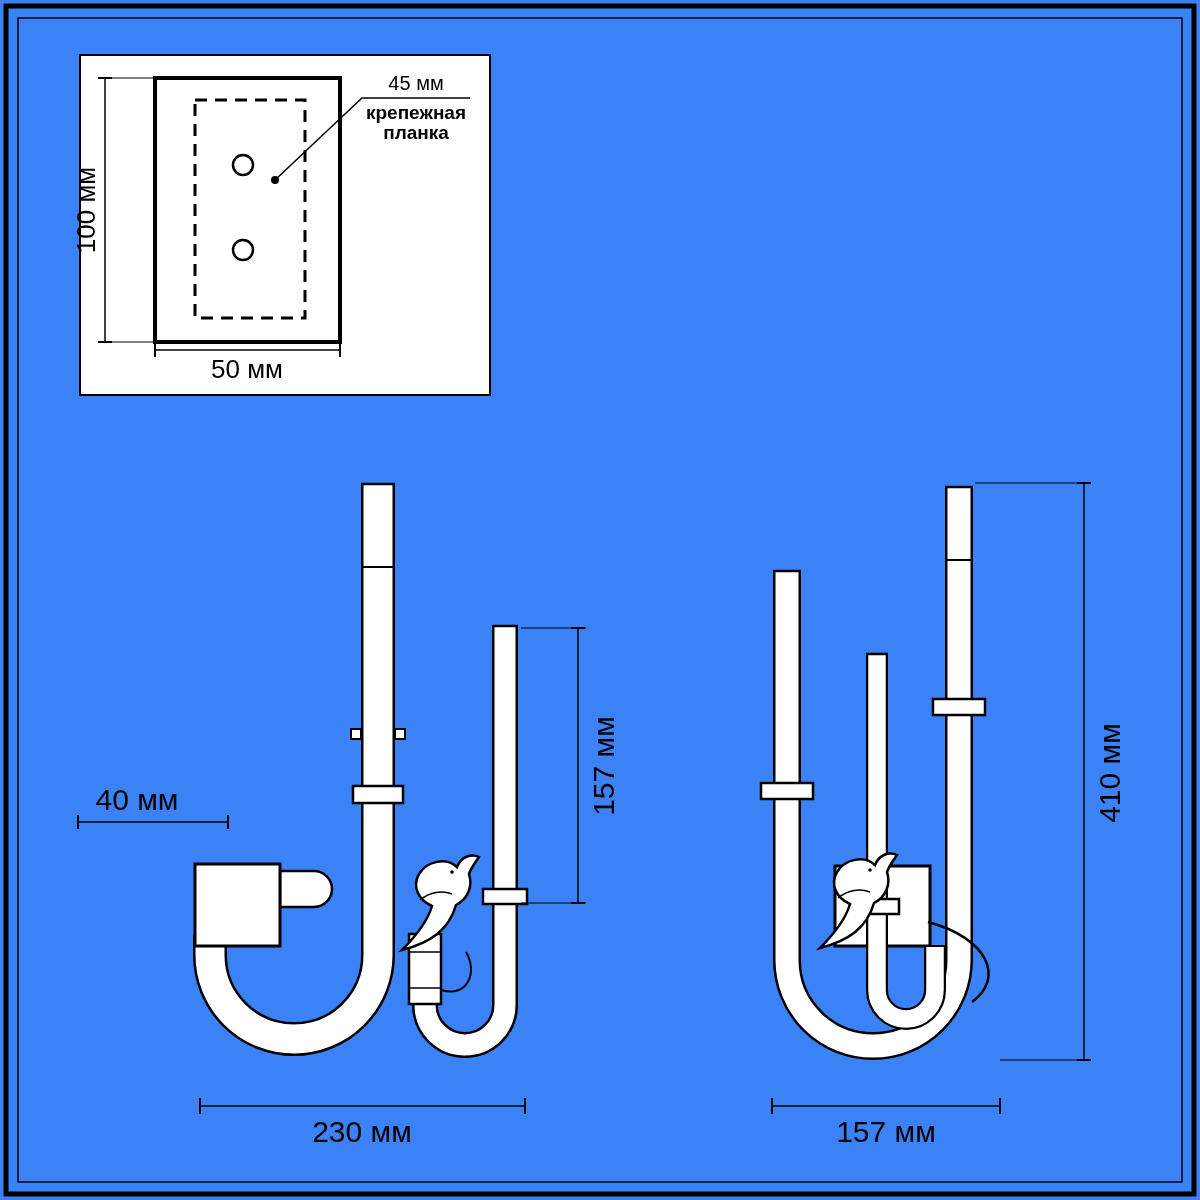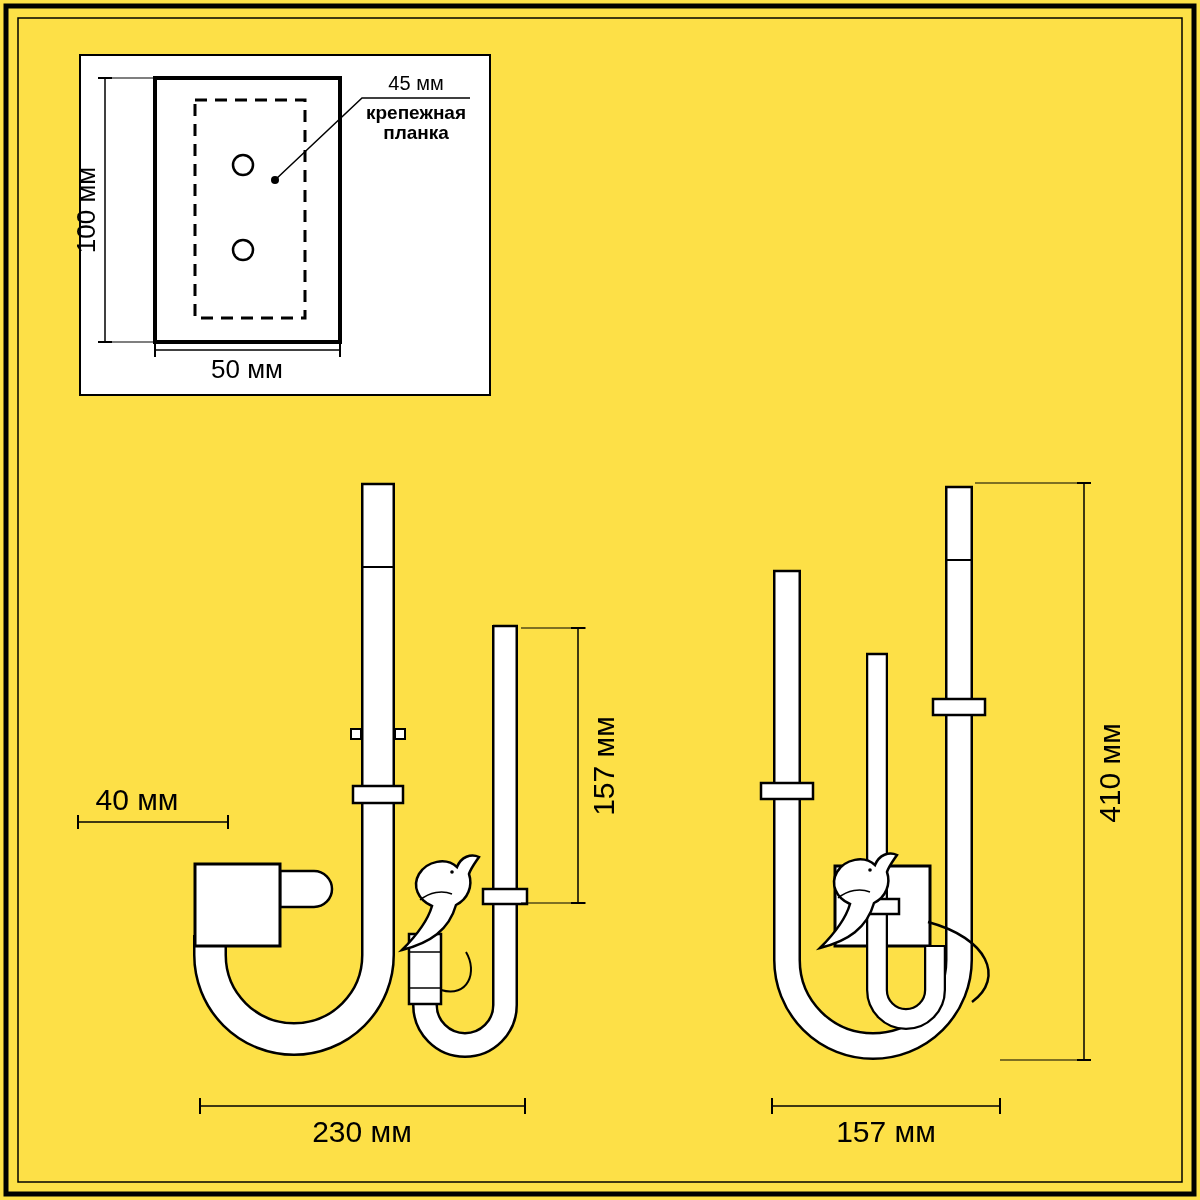--- a/index.html
+++ b/index.html
@@ -1,16 +1,16 @@
 <!DOCTYPE html>
 <html><head>
 <meta charset="utf-8">
 <style>
   html,body{margin:0;padding:0;background:#ffffff;}
-  .canvas{position:relative;width:1200px;height:1200px;background:#fde047;overflow:hidden;}
+  .canvas{position:relative;width:1200px;height:1200px;background:#3b82f6;overflow:hidden;}
   svg{display:block;}
   svg text{font-family:"Liberation Sans","DejaVu Sans",sans-serif;fill:#000;}
   .dim{font-size:30px;}
   .dim-sm{font-size:26px;}
   .note{font-size:20px;}
   .note-b{font-size:19px;font-weight:bold;}
 </style>
 </head>
 <body>
 

